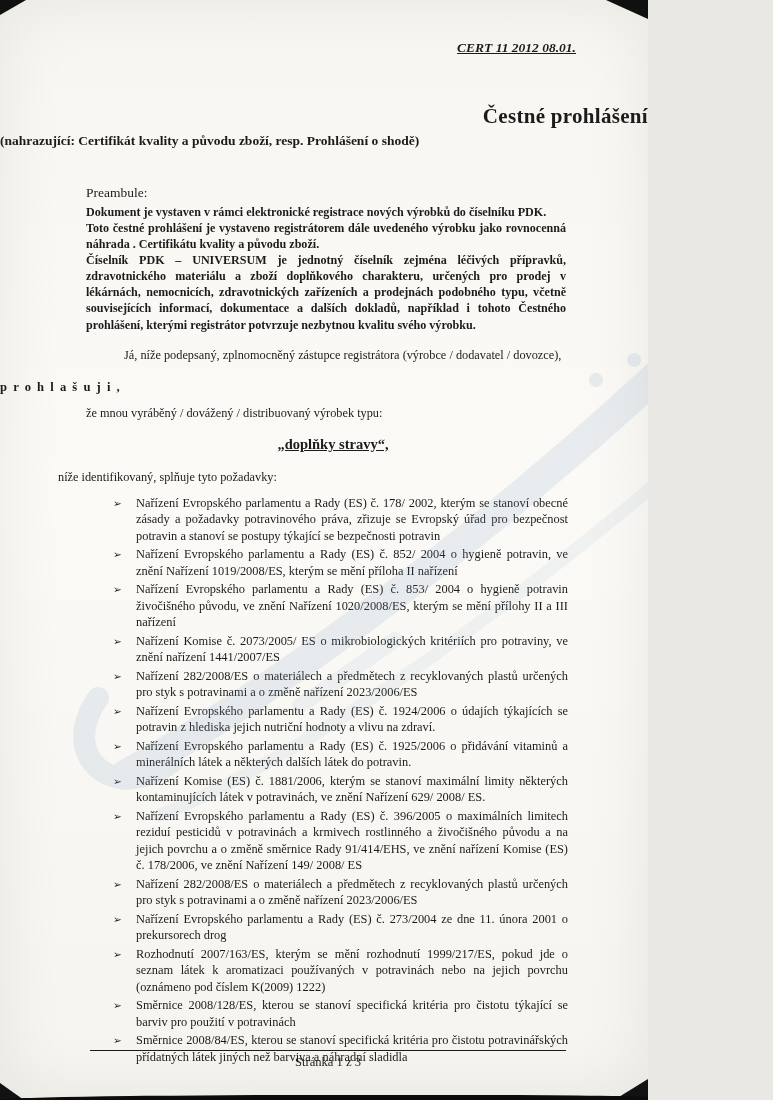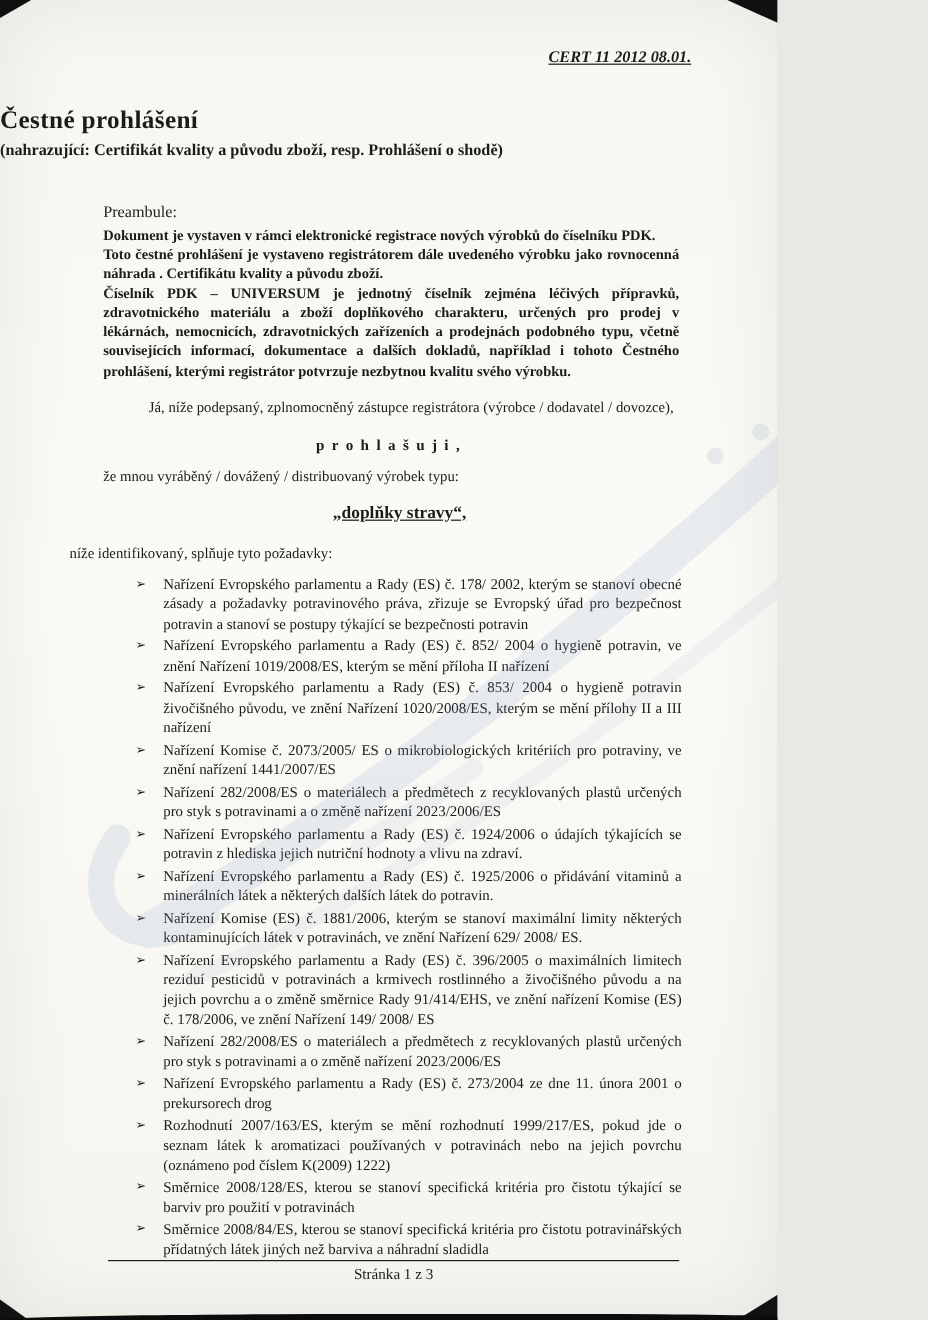--- a/index.html
+++ b/index.html
@@ -12,28 +12,28 @@
     position:relative; width:648px; height:1100px; overflow:hidden;
     background:linear-gradient(180deg,#f7f6f1 0%, #fbfaf6 45%, #f5f4ef 100%);
     color:var(--ink,#1b1b1b);
     box-shadow:inset 0 0 70px rgba(0,0,0,0.07);
   }
   .content { position:relative; z-index:2; }
 
   .cert-ref { text-align:right; padding:40px 72px 0 0; font-size:13.5px; font-style:italic; font-weight:bold; }
   .cert-ref span { text-decoration:underline; }
 
-  .title { margin-top:32px; text-align:left; font-size:21px; font-weight:bold; letter-spacing:0.3px; }
+  .title { margin-top:48px; text-align:right; font-size:21px; font-weight:bold; letter-spacing:0.3px; }
   .subtitle { margin-top:4px; text-align:left; font-size:13.5px; font-weight:bold; }
 
   .preamble-heading { margin:36px 82px 3px 86px; font-size:13.5px; font-weight:normal; }
   .preamble-p { margin:0 82px 0 86px; font-size:12.1px; font-weight:bold; line-height:1.33; text-align:justify; }
 
   .intro { margin:15px 82px 0 86px; font-size:12.3px; text-indent:38px; }
-  .verb { margin-top:17px; text-align:center; font-size:12.6px; font-weight:bold; letter-spacing:1.5px; }
+  .verb { margin-top:17px; text-align:left; font-size:12.6px; font-weight:bold; letter-spacing:1.5px; }
   .type-line { margin:11px 82px 0 86px; font-size:12.3px; }
   .product { margin-top:15px; text-align:center; font-size:14.5px; font-weight:bold; text-decoration:underline;padding-left:18px; }
   .req-intro { margin:17px 82px 0 58px; font-size:12.3px; }
 
   .req-list { margin:10px 80px 0 113px; }
   .req-item { display:flex; margin-bottom:2px; }
   .bullet { flex:0 0 23px; width:23px; font-size:10.5px; padding-top:2px; font-family:"DejaVu Sans",sans-serif; color:var(--ink,#1b1b1b); }
   .req-text { flex:1; font-size:12.4px; line-height:1.33; text-align:justify; }
   .req-text .b { font-weight:normal; }
 

